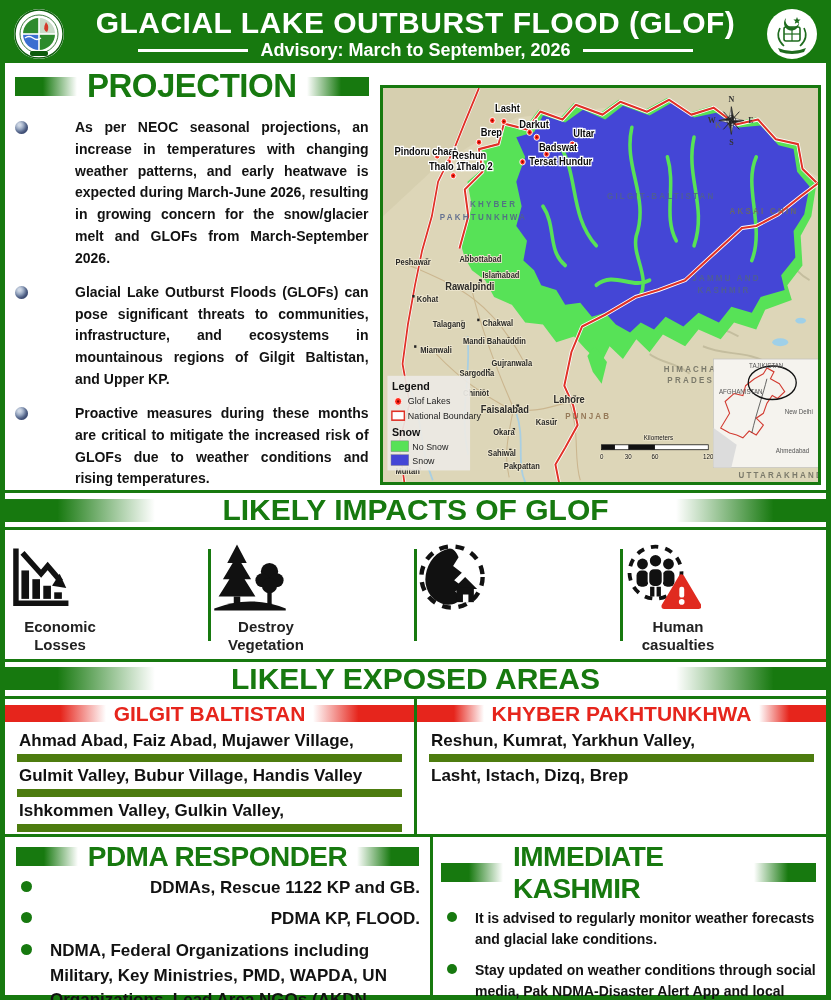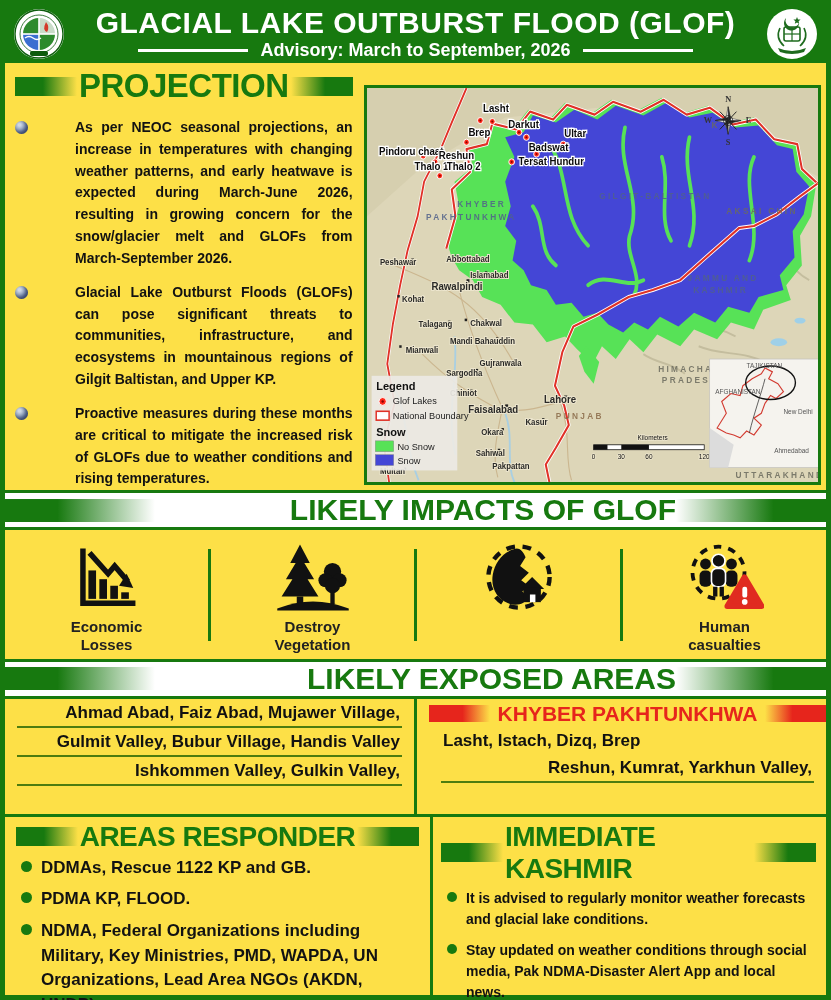--- a/index.html
+++ b/index.html
@@ -4,35 +4,35 @@
 <style>
   :root{
     --green:#17790f;
     --dgreen:#0f5c0a;
     --red:#e6251c;
     --ink:#1c1c1c;
   }
   html,body{margin:0;padding:0;background:#888;}
   *{box-sizing:border-box;}
   .poster{
-    width:831px;height:1000px;margin:0 auto;background:#fde047;
+    width:831px;height:1000px;margin:0 auto;background:#ffffff;
     border:5px solid var(--green);
     display:flex;flex-direction:column;
     font-family:"Liberation Sans",sans-serif;color:var(--ink);
   }
   
   .hdr{height:58px;background:var(--green);display:flex;align-items:center;padding:2px 8px;flex:0 0 auto;}
   .hdr-logo{width:52px;height:52px;flex:0 0 auto;}
   .hdr-mid{flex:1;text-align:center;color:#fff;}
   .hdr-title{font-size:30px;font-weight:bold;letter-spacing:0.5px;line-height:1.05;}
   .hdr-subrow{display:flex;align-items:center;justify-content:center;gap:12px;margin-top:1px;}
   .hdr-line{width:110px;height:3px;background:#fff;}
   .hdr-sub{font-size:18px;font-weight:bold;}
   
-  .sec-title{display:flex;align-items:center;justify-content:center;gap:2px;margin:2px 0 3px 0;}
+  .sec-title{display:flex;align-items:center;justify-content:center;gap:10px;margin:2px 0 3px 0;}
   .sec-title .bar{height:19px;flex:0 0 62px;}
   .bar.gl{background:linear-gradient(to right,var(--green) 45%,rgba(23,121,15,0));}
   .bar.gr{background:linear-gradient(to left,var(--green) 45%,rgba(23,121,15,0));}
   .sec-title h2{margin:0;color:var(--green);font-weight:bold;}
   .proj-h h2{font-size:33px;letter-spacing:-0.5px;}
   .bot-h h2{font-size:28px;letter-spacing:-0.5px;}
   
   .proj{flex:0 0 424px;display:flex;}
   .proj-left{flex:0 0 336px;padding:2px 9px 0 10px;}
   .pj-item{display:flex;gap:7px;margin-top:12px;}
@@ -53,45 +53,45 @@
   .sm-lb{font:7px "Liberation Sans",sans-serif;fill:#555;}
   .leg-t{font:bold 12px "Liberation Sans",sans-serif;fill:#111;}
   .leg-i{font:10px "Liberation Sans",sans-serif;fill:#222;}
   .comp-lb{font:bold 9px "Liberation Serif",serif;fill:#333;text-anchor:middle;}
   .scale-lb{font:7px "Liberation Sans",sans-serif;fill:#111;text-anchor:middle;paint-order:stroke;stroke:#ece5cd;stroke-width:1.5px;}
   
   .banner{flex:0 0 37px;border-top:3px solid var(--green);border-bottom:3px solid var(--green);display:flex;align-items:center;background:#fff;}
   .cap{height:23px;flex:0 0 150px;}
   .cap-l{background:linear-gradient(to right,var(--green) 35%,rgba(23,121,15,0));}
   .cap-r{background:linear-gradient(to left,var(--green) 35%,rgba(23,121,15,0));}
-  .banner-text{flex:1;text-align:right;color:var(--green);font-size:30px;font-weight:bold;letter-spacing:0;}
+  .banner-text{flex:1;text-align:center;color:var(--green);font-size:30px;font-weight:bold;letter-spacing:0;}
   
   .impacts{flex:0 0 124px;display:flex;align-items:stretch;padding:6px 0;}
-  .impact{flex:1;display:flex;flex-direction:column;align-items:center;justify-content:flex-start;padding-top:4px;}
+  .impact{flex:1;display:flex;flex-direction:column;align-items:flex-start;justify-content:flex-start;padding-top:4px;}
   .impact-icon{height:74px;display:flex;align-items:center;justify-content:center;}
   .impact-lb{font-size:15px;font-weight:bold;text-align:center;width:110px;line-height:1.15;margin-top:4px;color:#222;}
   .impact-div{width:3px;background:var(--green);align-self:center;height:92px;flex:0 0 auto;}
   
   .exposed{flex:0 0 118px;display:flex;border-bottom:3px solid var(--green);}
   .exp-col{padding:0 0 2px 0;}
   .exp-l{flex:0 0 412px;border-right:3px solid var(--green);}
-  .exp-r{flex:1;padding-left:12px;}
+  .exp-r{flex:1;}
   .red-title{display:flex;align-items:center;gap:8px;margin:3px 0 1px 0;}
   .rbar{height:17px;flex:1;}
   .rbar.l{background:linear-gradient(to right,var(--red) 55%,rgba(230,37,28,0));}
   .rbar.r{background:linear-gradient(to left,var(--red) 55%,rgba(230,37,28,0));}
   .red-title h3{margin:0;color:var(--red);font-size:21px;font-weight:bold;white-space:nowrap;}
   .exp-line{font-size:17px;font-weight:bold;margin:0 12px;padding:4px 2px 3px 2px;color:#111;}
-  .ruled{border-bottom:2px solid #4d7c0f;text-align:right;}
+  .ruled{border-bottom:8px solid #4d7c0f;}
   
   .bottom{flex:1;display:flex;}
   .bot-l{flex:0 0 428px;border-right:3px solid var(--green);padding:2px 10px 4px 10px;}
   .bot-r{flex:1;padding:2px 10px 4px 8px;}
   .blist{list-style:none;margin:2px 0 0 0;padding:0 0 0 6px;}
-  .blist li{display:flex;gap:9px;margin-bottom:7px;}
+  .blist li{display:flex;gap:18px;margin-bottom:7px;justify-content:space-between;}
   .gdot{width:11px;height:11px;border-radius:50%;background:var(--green);flex:0 0 auto;margin-top:5px;}
   .bot-l .btxt{font-size:17px;font-weight:bold;line-height:1.45;color:#121212;}
   .bot-r .blist li{margin-bottom:10px;}
   .bot-r .gdot{width:10px;height:10px;margin-top:4px;}
   .bot-r .btxt{font-size:14px;font-weight:bold;line-height:1.5;color:#121212;}
 </style>
 </head>
 <body>
 
 <div class="poster">
@@ -440,40 +440,45 @@
   </div>
 
   <div class="banner">
     <span class="cap cap-l"></span>
     <div class="banner-text">LIKELY EXPOSED AREAS</div>
     <span class="cap cap-r"></span>
   </div>
 
   <div class="exposed">
     <div class="exp-col exp-l">
+      <div class="red-title">
+        <span class="rbar l"></span>
+        <h3>GILGIT BALTISTAN</h3>
+        <span class="rbar r"></span>
+      </div>
       <div class="exp-line ruled">Ahmad Abad, Faiz Abad, Mujawer Village,</div>
       <div class="exp-line ruled">Gulmit Valley, Bubur Village, Handis Valley</div>
       <div class="exp-line ruled">Ishkommen Valley, Gulkin Valley,</div>
     </div>
     <div class="exp-col exp-r">
       <div class="red-title">
         <span class="rbar l"></span>
         <h3>KHYBER PAKHTUNKHWA</h3>
         <span class="rbar r"></span>
       </div>
+      <div class="exp-line ruled">Reshun, Kumrat, Yarkhun Valley,</div>
       <div class="exp-line">Lasht, Istach, Dizq, Brep</div>
-      <div class="exp-line ruled">Reshun, Kumrat, Yarkhun Valley,</div>
     </div>
   </div>
 
   <div class="bottom">
     <div class="bot-l">
       <div class="sec-title bot-h">
         <span class="bar gl"></span>
-        <h2>AREAS RESPONDER</h2>
+        <h2>PDMA RESPONDER</h2>
         <span class="bar gr"></span>
       </div>
       <ul class="blist">
         <li>
             <span class="gdot"></span>
             <span class="btxt">DDMAs, Rescue 1122 KP and GB.</span>
           </li>
         <li>
             <span class="gdot"></span>
             <span class="btxt">PDMA KP, FLOOD.</span>

